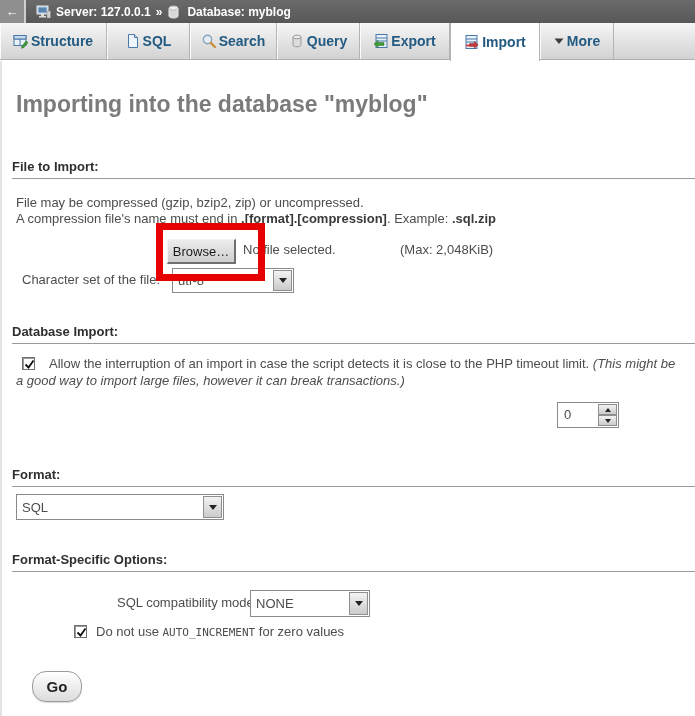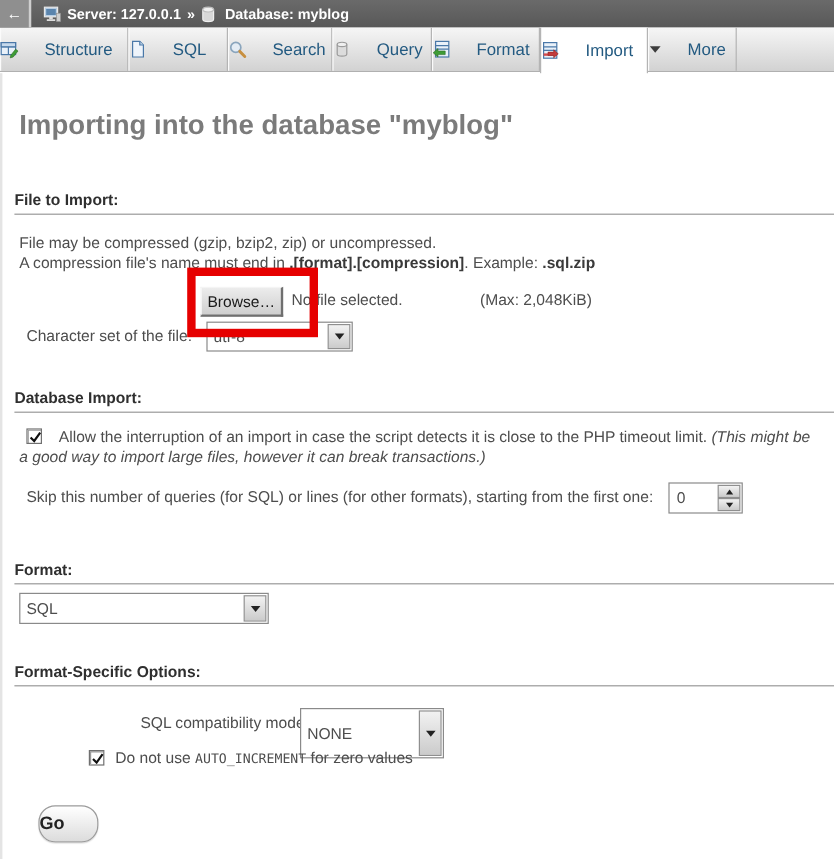--- a/index.html
+++ b/index.html
@@ -7,21 +7,21 @@
   body { font-family:"Liberation Sans", sans-serif; width:695px; height:716px; position:relative; overflow:hidden; }
 
   
   .topbar { height:23px; background:linear-gradient(#6a6a6a,#585858); display:flex; align-items:center; color:#fff; font-size:12px; font-weight:bold; }
   .backbox { width:26px; height:23px; background:#8f8f8f; border-right:2px solid #cfcfcf; display:flex; align-items:center; justify-content:center; color:#fff; font-size:13px; font-weight:normal; cursor:pointer; }
   .crumbs { display:flex; align-items:center; gap:5px; padding-left:10px; }
   .crumb-icon { display:inline-flex; width:15px; height:14px; }
 
   
   .tabbar { height:37px; background:linear-gradient(#f6f6f6,#d2d2d2); border-bottom:1px solid #b0b0b0; display:flex; }
-  .tab { display:flex; align-items:center; gap:21px; font-size:14px; font-weight:normal; color:#235a81; border-right:1px solid #b4b4b4; box-shadow:inset 1px 0 0 #fbfbfb; cursor:pointer; }
+  .tab { display:flex; align-items:center; justify-content:center; gap:2px; font-size:14px; font-weight:bold; color:#235a81; border-right:1px solid #b4b4b4; box-shadow:inset 1px 0 0 #fbfbfb; cursor:pointer; }
   .tab.active { background:#fff; box-shadow:none; border-left:1px solid #b4b4b4; margin-bottom:-1px; height:38px; z-index:2; }
   .tab .ticon { width:16px; height:16px; display:inline-flex; }
   .tabfill { flex:1; }
 
   
   .content { position:absolute; left:0; top:61px; width:695px; height:655px; background:#fff; border-left:2px solid #e4e4e4; }
   .pgtitle { position:absolute; left:14px; top:30px; font-size:23px; color:#7b7b7b; }
   .sechead { position:absolute; left:10px; width:683px; font-size:13px; font-weight:bold; color:#2f2f2f; padding-bottom:4px; border-bottom:1px solid #9a9a9a; }
   .txt { position:absolute; font-size:13px; color:#4d4d4d; white-space:nowrap; }
   .b { font-weight:bold; color:#3a3a3a; }
@@ -44,21 +44,21 @@
   .dtri { width:0; height:0; border-left:3px solid transparent; border-right:3px solid transparent; border-top:4px solid #222; }
 
   
   .cbx { display:inline-block; width:13px; height:13px; background:#fff; border:1px solid #707070; box-shadow:inset 1px 1px 0 #9a9a9a; vertical-align:-2px; cursor:pointer; }
   .cbx svg { display:block; }
 
   .allowwrap { position:absolute; left:14px; top:294px; width:668px; font-size:13px; color:#4d4d4d; line-height:17px; }
   .allowwrap .it { font-style:italic; }
   .mono { font-family:"DejaVu Sans Mono", monospace; font-size:11px; letter-spacing:0; }
 
-  .gobtn { position:absolute; left:30px; top:610px; width:50px; height:31px; border:1px solid #9b9b9b; border-radius:14px; background:linear-gradient(#ffffff,#dcdcdc); font-size:15px; font-weight:bold; color:#222; display:flex; align-items:center; justify-content:flex-start; cursor:pointer; box-shadow:0 1px 1px rgba(0,0,0,.15); }
+  .gobtn { position:absolute; left:30px; top:610px; width:50px; height:31px; border:1px solid #9b9b9b; border-radius:14px; background:linear-gradient(#ffffff,#dcdcdc); font-size:15px; font-weight:bold; color:#222; display:flex; align-items:center; justify-content:center; cursor:pointer; box-shadow:0 1px 1px rgba(0,0,0,.15); }
 
   .redrect { position:absolute; left:154px; top:162px; width:109px; height:58px; border:7px solid #e60000; z-index:50; pointer-events:none; }
 </style>
 </head>
 <body>
 
 <div class="topbar">
   <div class="backbox">
     <span>←</span>
   </div>
@@ -126,21 +126,21 @@
   </div>
   <div class="tab" style="width:90px">
     <span class="ticon">
       <svg viewBox="0 0 16 16">
           <rect x="3" y="1.5" width="11" height="13" fill="#e9f1f9" stroke="#4a78a8"></rect>
           <line x1="3" y1="5" x2="14" y2="5" stroke="#4a78a8"></line>
           <line x1="3" y1="8" x2="14" y2="8" stroke="#4a78a8"></line>
           <path d="M1 9.5h6v-2l4 3.5-4 3.5v-2H1z" fill="#3f9c35" stroke="#2c6e26" stroke-width="0.5" transform="rotate(180 6 11)"></path>
         </svg>
     </span>
-    <span>Format</span>
+    <span>Export</span>
   </div>
   <div class="tab active" style="width:90px">
     <span class="ticon">
       <svg viewBox="0 0 16 16">
           <rect x="2" y="1.5" width="11" height="13" fill="#e9f1f9" stroke="#4a78a8"></rect>
           <line x1="2" y1="5" x2="13" y2="5" stroke="#4a78a8"></line>
           <line x1="2" y1="8" x2="13" y2="8" stroke="#4a78a8"></line>
           <rect x="2" y="10.5" width="11" height="2" fill="#d54a4a"></rect>
           <path d="M7 11.5h5v-2l4 3.5-4 3.5v-2H7z" fill="#c23b3b" stroke="#8e2626" stroke-width="0.5" transform="translate(-1 -1.5) scale(0.95)"></path>
         </svg>
@@ -183,21 +183,20 @@
   </div>
 
   <div class="redrect"></div>
 
   <div class="sechead" style="top:263px">Database Import:</div>
   <div class="allowwrap">
     <span class="cbx" style="margin-left:6px; margin-right:14px"><svg width="13" height="13" viewBox="0 0 13 13">
           <path d="M2.5 6.5l3 3 5-7" fill="none" stroke="#111" stroke-width="1.8"></path>
         </svg></span><span>Allow the interruption of an import in case the script detects it is close to the PHP timeout limit. </span><span class="it">(This might be a good way to import large files, however it can break transactions.)</span>
   </div>
-  <div class="txt" style="left:20px; top:345px">Skip this number of queries (for SQL) or lines (for other formats), starting from the first one:</div>
   <div class="spin" style="left:555px; top:341px; width:62px; height:26px">
     <span class="sval">0</span>
     <span class="sbtns">
       <span class="sbtn">
           <span class="utri"></span>
         </span>
       <span class="sbtn">
           <span class="dtri"></span>
         </span>
     </span>
@@ -206,21 +205,21 @@
   <div class="sechead" style="top:406px">Format:</div>
   <div class="dd" style="left:14px; top:433px; width:208px; height:26px">
     <span class="val">SQL</span>
     <span class="ddbtn">
         <span class="tri"></span>
       </span>
   </div>
 
   <div class="sechead" style="top:491px">Format-Specific Options:</div>
   <div class="txt" style="left:115px; top:534px">SQL compatibility mode:</div>
-  <div class="dd" style="left:248px; top:529px; width:120px; height:42px">
+  <div class="dd" style="left:248px; top:529px; width:120px; height:27px">
     <span class="val">NONE</span>
     <span class="ddbtn">
         <span class="tri"></span>
       </span>
   </div>
   <div class="txt" style="left:72px; top:563px">
     <span class="cbx" style="margin-right:9px"><svg width="13" height="13" viewBox="0 0 13 13">
           <path d="M2.5 6.5l3 3 5-7" fill="none" stroke="#111" stroke-width="1.8"></path>
         </svg></span><span>Do not use </span><span class="mono">AUTO_INCREMENT</span><span> for zero values</span>
   </div>

